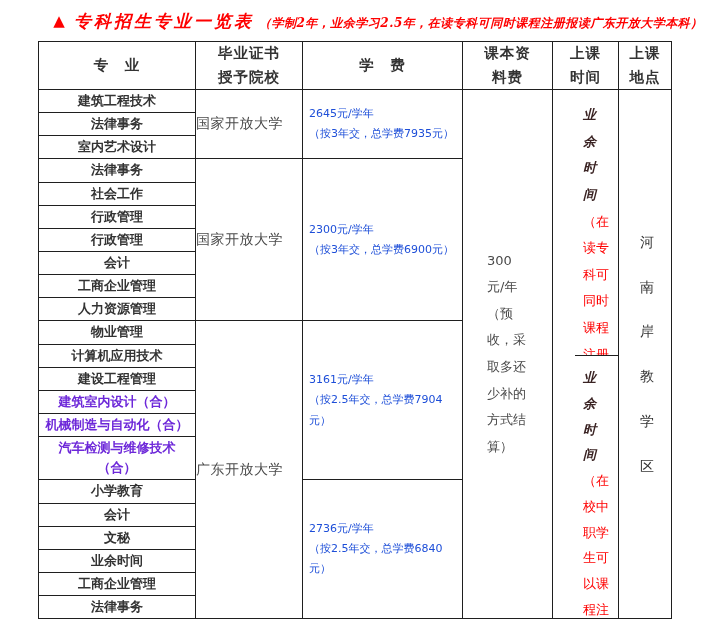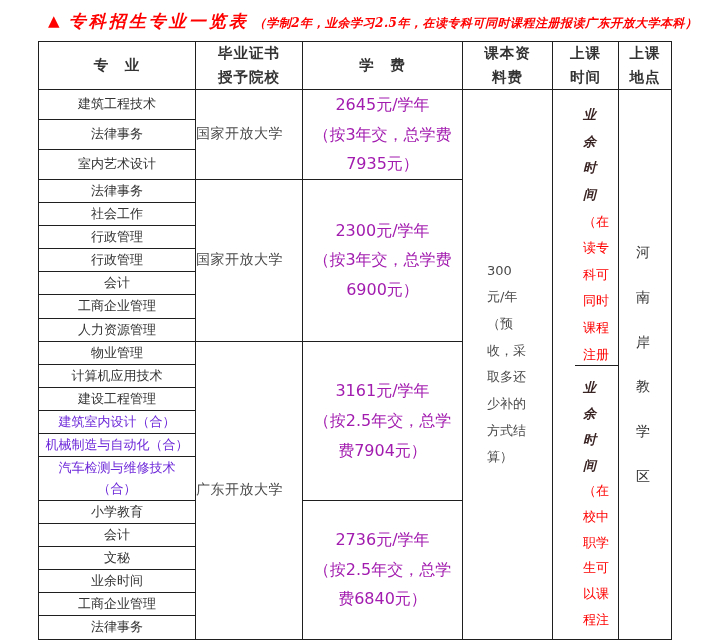--- a/index.html
+++ b/index.html
@@ -8,21 +8,21 @@
     width:709px; height:644px;
     font-family:"DejaVu Sans", sans-serif;
     color:#333333;
     overflow:hidden;
   }
   .page { padding:8px 0 0 38px; }
 
   
   .title-bar {
     width:660px;
-    text-align:left;
+    text-align:center;
     margin:2px 0 8px 10px;
     white-space:nowrap;
     color:#fe0000;
   }
   .tri {
     font-size:15px; color:#fe0000; font-style:normal;
     margin-right:4px; vertical-align:1px;
   }
   .title-main {
     font-family:"DejaVu Serif", serif;
@@ -45,36 +45,36 @@
 
   th {
     font-size:14.5px; font-weight:bold; color:#333;
     height:48px; text-align:center; vertical-align:middle;
     white-space:pre-line; line-height:1.6;
     letter-spacing:1px;
   }
 
   td.major {
     height:23px;
-    font-size:13px; font-weight:400; color:#333;
+    font-size:13px; font-weight:700; color:#333;
     text-align:center; vertical-align:middle;
     white-space:pre-line; line-height:1.55;
     padding:1px 2px;
   }
   td.major.hl { color:#6d28d9; }
 
   td.inst {
     font-size:14px; color:#4a4a4a;
     text-align:left; vertical-align:middle;
     letter-spacing:0.5px;
   }
 
   td.tuition {
-    font-size:16px; color:#a21caf;
-    text-align:center; vertical-align:middle;
+    font-size:11px; color:#1d4ed8;
+    vertical-align:middle;
     line-height:1.85; padding:0 6px;
   }
 
   td.textbook { vertical-align:middle; padding:0 24px; }
   .tb-inner {
     font-size:13px; color:#4a4a4a;
     text-align:left; line-height:2.05;
     word-break:break-all;
   }
 
@@ -95,21 +95,21 @@
     font-family:"DejaVu Serif", serif;
     font-weight:bold; font-style:italic;
     color:#3a2323; letter-spacing:2px;
   }
   .ct-detail { color:#fe0000; }
 
   td.location { vertical-align:middle; }
   .loc-inner {
     width:1.3em; margin:0 auto;
     font-size:14px; color:#333;
-    line-height:3.2; text-align:left;
+    line-height:3.2; text-align:right;
     word-break:break-all;
   }
 </style>
 </head>
 <body>
 
 <div class="page">
 
   <div class="title-bar">
     <span class="tri">▲</span>

